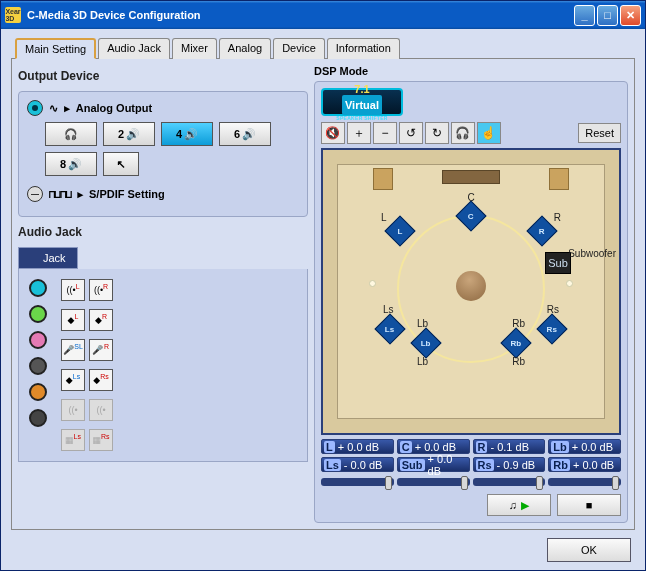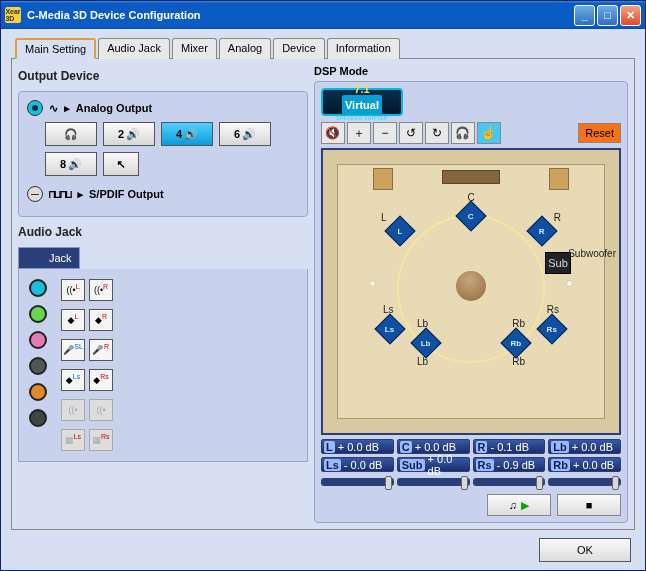--- a/index.html
+++ b/index.html
@@ -29,60 +29,60 @@
 .radio-on::after { content: ""; width: 6px; height: 6px; background: #003344; border-radius: 50%; }
 .radio-off { background: #ddd; }
 .radio-off::after { content: ""; width: 8px; height: 1px; background: #333; }
 .spk-btns { display: flex; flex-wrap: wrap; gap: 6px; padding-left: 18px; }
 .spk-btn { width: 52px; height: 24px; border: 1px solid #555; background: linear-gradient(to bottom,#fafafa,#d8d8d8); display: flex; align-items: center; justify-content: center; gap: 2px; font-weight: bold; cursor: pointer; }
 .spk-btn.sel { background: linear-gradient(to bottom,#4fd0ff,#0c9cd8); color: black; }
 .spk-icon { color: #333; }
 .hp-btn { width: 52px; }
 .spdif-sel { width: 200px; height: 20px; border: 1px solid #aaa; background: #e2e6f2; color: #999; padding: 2px 4px; margin: 6px 0 0 20px; display: flex; align-items: center; justify-content: space-between; }
 .aj-tabs { display: flex; }
-.aj-tab { padding: 4px 30px; background: #c2cde8; border: 1px solid #8a98c0; cursor: pointer; }
+.aj-tab { padding: 4px 24px; background: #c2cde8; border: 1px solid #8a98c0; cursor: pointer; }
 .aj-tab.active { background: #2a3f7a; color: white; }
 .jack-grid { background: #c8d2ec; border: 1px solid #9aa6c6; border-top: none; padding: 10px; display: flex; gap: 14px; }
 .jack-col { display: flex; flex-direction: column; gap: 8px; }
 .jack { width: 18px; height: 18px; border-radius: 50%; border: 2px solid #222; }
 .cfg-col { display: flex; flex-direction: column; gap: 8px; }
 .cfg-row { display: flex; gap: 4px; }
 .cfg-btn { width: 24px; height: 22px; border: 1px solid #555; background: #f5f5f5; display: flex; align-items: center; justify-content: center; font-size: 9px; cursor: pointer; }
 .cfg-btn.dis { background: #ddd; color: #aaa; border-color: #aaa; }
 .cfg-btn .sup { font-size: 7px; position: relative; top: -4px; color: #c00; }
 .dsp-row { display: flex; align-items: center; gap: 8px; font-weight: bold; font-size: 12px; margin-bottom: 4px; }
 .dsp-sel { border: 1px solid #7a8cc4; background: white; width: 140px; height: 20px; padding: 2px; color: #333; }
 .right-panel { background: #c8d2ec; border: 1px solid #9aa6c6; border-radius: 4px; padding: 6px; flex: 1; display: flex; flex-direction: column; gap: 4px; }
 .virtual-badge { width: 82px; height: 28px; background: linear-gradient(to bottom,#083050,#021628); border: 2px solid #0bd; border-radius: 4px; display: flex; flex-direction: column; align-items: center; justify-content: center; color: #4df; font-size: 7px; font-weight: bold; }
 .virtual-badge .v { background: #08a0d0; color: white; padding: 4px 3px; border-radius: 2px; }
 .tool-row { display: flex; align-items: center; gap: 2px; margin-top: 2px; }
 .tool-btn { width: 24px; height: 22px; border: 1px solid #888; background: #e8e8e8; display: flex; align-items: center; justify-content: center; cursor: pointer; font-size: 12px; }
 .tool-btn.sel { background: #48c8f0; }
-.reset-btn { border: 1px solid #888; background: #f97316; padding: 3px 6px; cursor: pointer; margin-left: auto; }
+.reset-btn { border: 1px solid #888; background: #e5e5e5; padding: 3px 6px; cursor: pointer; margin-left: auto; }
 .room { flex: 1; background: #d9c99e; border: 2px solid #2a3f7a; position: relative; overflow: hidden; }
 .room-wall { position: absolute; inset: 14px; background: #e8dab4; border: 1px solid #aa9b78; }
 .ring { position: absolute; left: 50%; top: 50%; width: 148px; height: 148px; border: 2px solid #f5e69e; border-radius: 50%; transform: translate(-50%,-52%); }
 .spk { position: absolute; width: 22px; height: 22px; background: #1050a0; border: 1px solid #002050; transform: rotate(45deg); display: flex; align-items: center; justify-content: center; }
 .spk span { transform: rotate(-45deg); color: #cfe8ff; font-size: 8px; font-weight: bold; }
 .spk-lbl { position: absolute; font-size: 10px; color: #222; }
 .head { position: absolute; left: 50%; top: 48%; width: 30px; height: 30px; transform: translate(-50%,-50%); background: radial-gradient(circle at 45% 30%, #c9a57b, #8f6a42); border-radius: 50%; }
 .sub { position: absolute; width: 26px; height: 22px; background: #222; color: #cde; font-size: 8px; display: flex; align-items: center; justify-content: center; border: 1px solid #000; }
 .dot { position: absolute; width: 7px; height: 7px; background: #fff8e0; border-radius: 50%; border: 1px solid #cca; }
 .tv { position: absolute; left: 50%; top: 20px; transform: translateX(-50%); width: 58px; height: 14px; background: #836640; border: 1px solid #5a4628; }
 .tv-spk { position: absolute; top: 18px; width: 20px; height: 22px; background: #caa35f; border: 1px solid #8f7038; }
 .level-grid { display: grid; grid-template-columns: repeat(4,1fr); gap: 3px; }
 .lvl { height: 15px; border: 1px solid #2a3f7a; background: linear-gradient(to bottom,#3858a8,#1a2f6a); color: white; font-size: 8px; display: flex; align-items: center; padding: 0 2px; gap: 3px; border-radius: 2px; }
 .lvl .ch { background: #9cb8ff; color: #0a2050; padding: 0 2px; border-radius: 2px; font-weight: bold; }
 .slider-grid { display: grid; grid-template-columns: repeat(4,1fr); gap: 3px; margin-top: 2px; }
 .sld { height: 8px; background: #2a3f7a; border-radius: 3px; position: relative; }
 .sld::after { content: ""; position: absolute; right: 2px; top: -2px; width: 5px; height: 12px; background: #d8d8d8; border: 1px solid #666; border-radius: 2px; }
 .play-row { display: flex; justify-content: flex-end; gap: 6px; margin-top: 4px; }
 .play-btn { width: 64px; height: 22px; border: 1px solid #888; background: linear-gradient(to bottom,#fafafa,#ddd); display: flex; align-items: center; justify-content: center; gap: 4px; cursor: pointer; }
 .footer { display: flex; justify-content: flex-end; padding: 8px 4px 0; }
-.ok-btn { width: 92px; height: 24px; border: 1px solid #556; background: linear-gradient(to bottom,#fafafa,#ddd); cursor: pointer; }
+.ok-btn { width: 84px; height: 24px; border: 1px solid #556; background: linear-gradient(to bottom,#fafafa,#ddd); cursor: pointer; }
 </style>
 </head>
 <body>
 
 <div class="window">
   <div class="titlebar">
     <div class="icon">Xear<br>3D</div>
     <div class="title">C-Media 3D Device Configuration</div>
     <div class="win-buttons">
       <div class="win-btn win-min">_</div>
@@ -133,21 +133,21 @@
                   <span class="spk-icon">🔊</span>
                 </div>
               <div class="spk-btn" style="width:36px">
                   <span>↖</span>
                 </div>
             </div>
             <div style="height:10px"></div>
             <div class="out-row">
               <span class="radio-off"></span>
               <span style="letter-spacing:-1px;font-family:monospace">⊓⊔⊓⊔</span>▸
-              <span>S/PDIF Output</span>
+              <span>S/PDIF Setting</span>
             </div>
           </div>
 
           <div class="section-h">Audio Jack</div>
           <div>
             <div class="aj-tabs">
               <div class="aj-tab active" style="width:60px">Jack</div>
             </div>
             <div class="jack-grid">
               <div class="jack-col">

